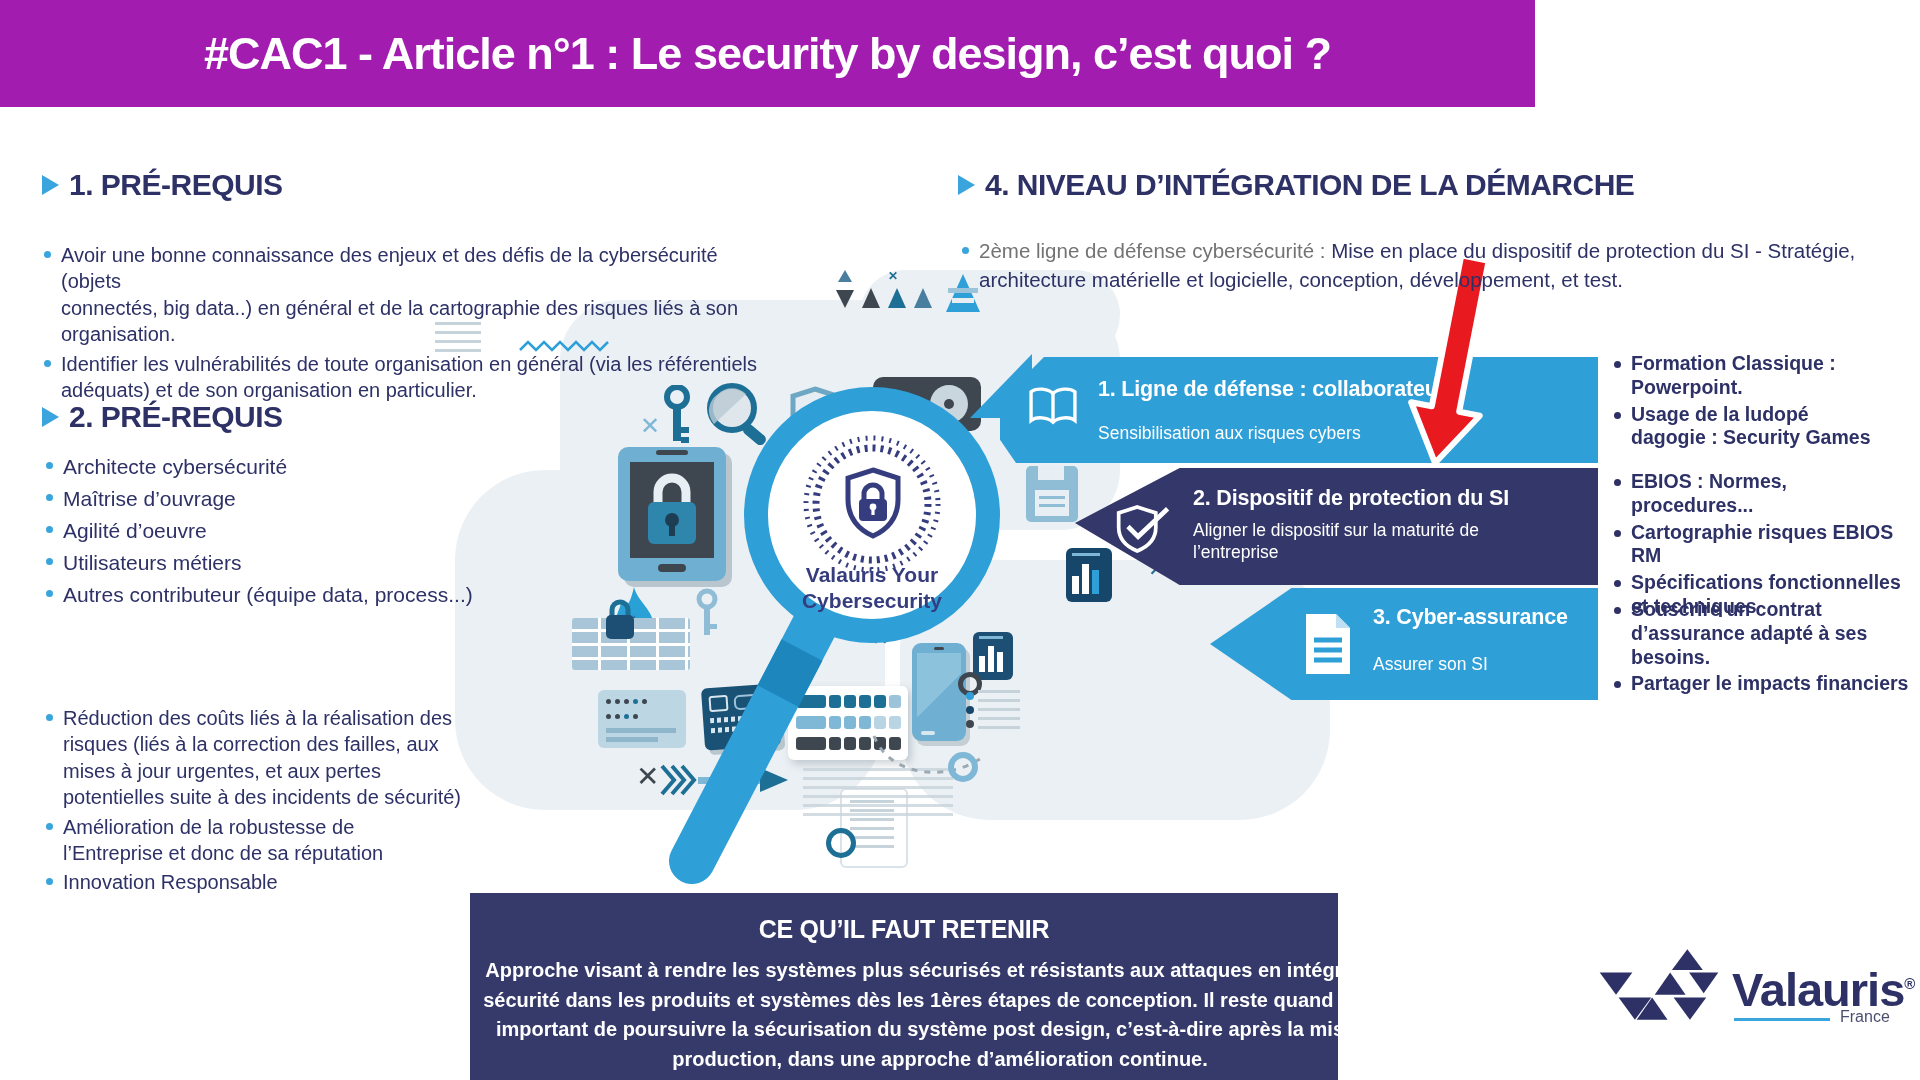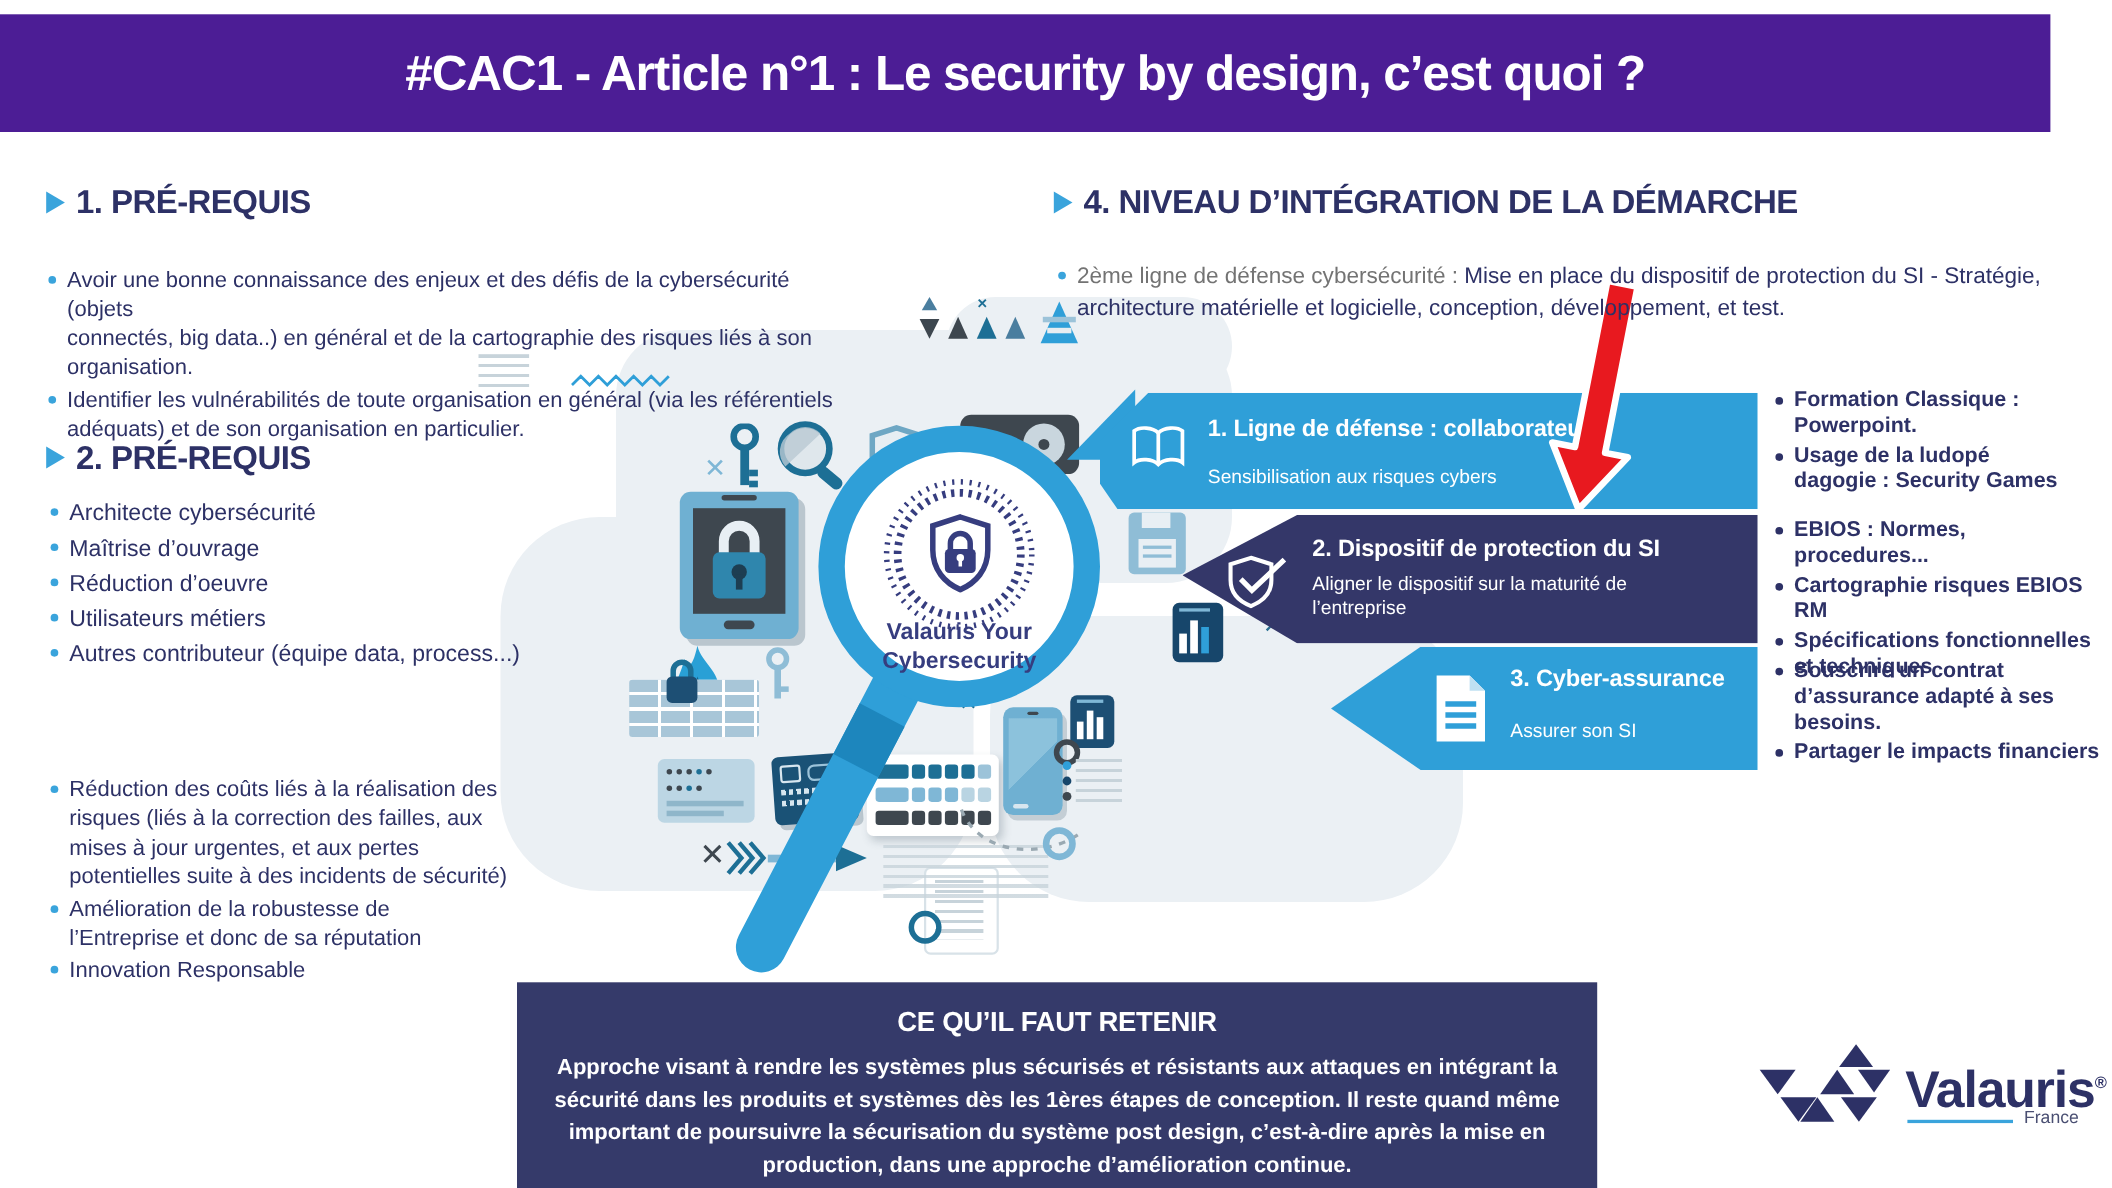--- a/index.html
+++ b/index.html
@@ -1,20 +1,20 @@
 <!DOCTYPE html>
 <html><head>
 <meta charset="utf-8">
 <style>
   html,body{margin:0;padding:0;background:#fff;}
   .stage{position:relative;width:1920px;height:1080px;overflow:hidden;background:#fff;
          font-family:"Liberation Sans",sans-serif;}
   .abs{position:absolute;}
   
-  .hdr{left:0;top:0;width:1864px;height:107px;background:#4c1d95;z-index:8;margin-top:13px;}
+  .hdr{left:0;top:0;width:1535px;height:107px;background:#a21caf;z-index:8;}
   .hdr h1{margin:0;line-height:107px;text-align:center;color:#fff;font-size:45px;
           font-weight:bold;letter-spacing:-1px;}
   
   .h2{color:#2d3166;font-weight:bold;font-size:30px;letter-spacing:-.5px;line-height:1.13;z-index:7;}
   .tri{display:inline-block;width:0;height:0;border-left:17px solid #3aa4dc;
        border-top:10px solid transparent;border-bottom:10px solid transparent;
        margin-right:10px;vertical-align:baseline;}
   
   ul.blist{list-style:none;margin:0;padding:0;color:#2d3166;font-size:20px;line-height:1.32;z-index:7;}
   ul.blist li{position:relative;padding-left:19px;margin:0 0 3px 0;}
@@ -33,21 +33,21 @@
   .b1{left:1000px;top:357px;width:598px;height:106px;background:#2f9fd8;
       clip-path:polygon(44px 0,100% 0,100% 100%,16px 100%,0 78%,0 44px);}
   .b2{left:1075px;top:468px;width:523px;height:117px;background:#343769;
       clip-path:polygon(0 47%,20% 0,100% 0,100% 100%,20% 100%);}
   .b3{left:1210px;top:588px;width:388px;height:112px;background:#2f9fd8;
       clip-path:polygon(0 50%,21% 0,100% 0,100% 100%,21% 100%);}
   
   .notes{left:1612px;width:300px;z-index:7;font-weight:bold;}
   .notes li{font-size:19.5px;line-height:1.22;margin-bottom:4px;}
   
-  .takeaway{left:470px;top:893px;width:982px;height:187px;background:#353a6a;z-index:8;
+  .takeaway{left:470px;top:893px;width:868px;height:187px;background:#353a6a;z-index:8;
             color:#fff;text-align:center;}
   .takeaway h3{margin:22px 0 12px 0;font-size:25px;font-weight:bold;letter-spacing:-.3px;}
   .takeaway p{margin:0 auto;width:940px;font-size:20px;line-height:1.48;font-weight:bold;}
   
   .logo-word{color:#2d3166;font-size:47px;font-weight:bold;letter-spacing:-1px;z-index:8;}
   .logo-word sup{font-size:15px;}
   .logo-line{background:#3aa4dc;height:3px;width:96px;z-index:8;}
   .logo-country{color:#4a4f72;font-size:16px;z-index:8;}
   
   .illu *{position:absolute;}
@@ -77,21 +77,21 @@
     <li><span class="pre">Avoir une bonne connaissance des enjeux et des défis de la cybersécurité (objets
 connectés, big data..) en général et de la cartographie des risques liés à son organisation.</span></li>
     <li><span class="pre">Identifier les vulnérabilités de toute organisation en général (via les référentiels
 adéquats) et de son organisation en particulier.</span></li>
   </ul>
 
   <div class="abs h2" style="left:42px;top:400px;width:400px;"><span class="tri"></span><span>2. PRÉ-REQUIS</span></div>
   <ul class="abs blist" style="left:44px;top:453px;width:480px;font-size:21px;line-height:1.38;">
     <li><span>Architecte cybersécurité</span></li>
     <li><span>Maîtrise d’ouvrage</span></li>
-    <li><span>Réduction d’oeuvre</span></li>
+    <li><span>Agilité d’oeuvre</span></li>
     <li><span>Utilisateurs métiers</span></li>
     <li><span>Autres contributeur (équipe data, process...)</span></li>
   </ul>
 
   <ul class="abs blist" style="left:44px;top:705px;width:480px;">
     <li><span class="pre">Réduction des coûts liés à la réalisation des
 risques (liés à la correction des failles, aux
 mises à jour urgentes, et aux pertes
 potentielles suite à des incidents de sécurité)</span></li>
     <li><span class="pre">Amélioration de la robustesse de

